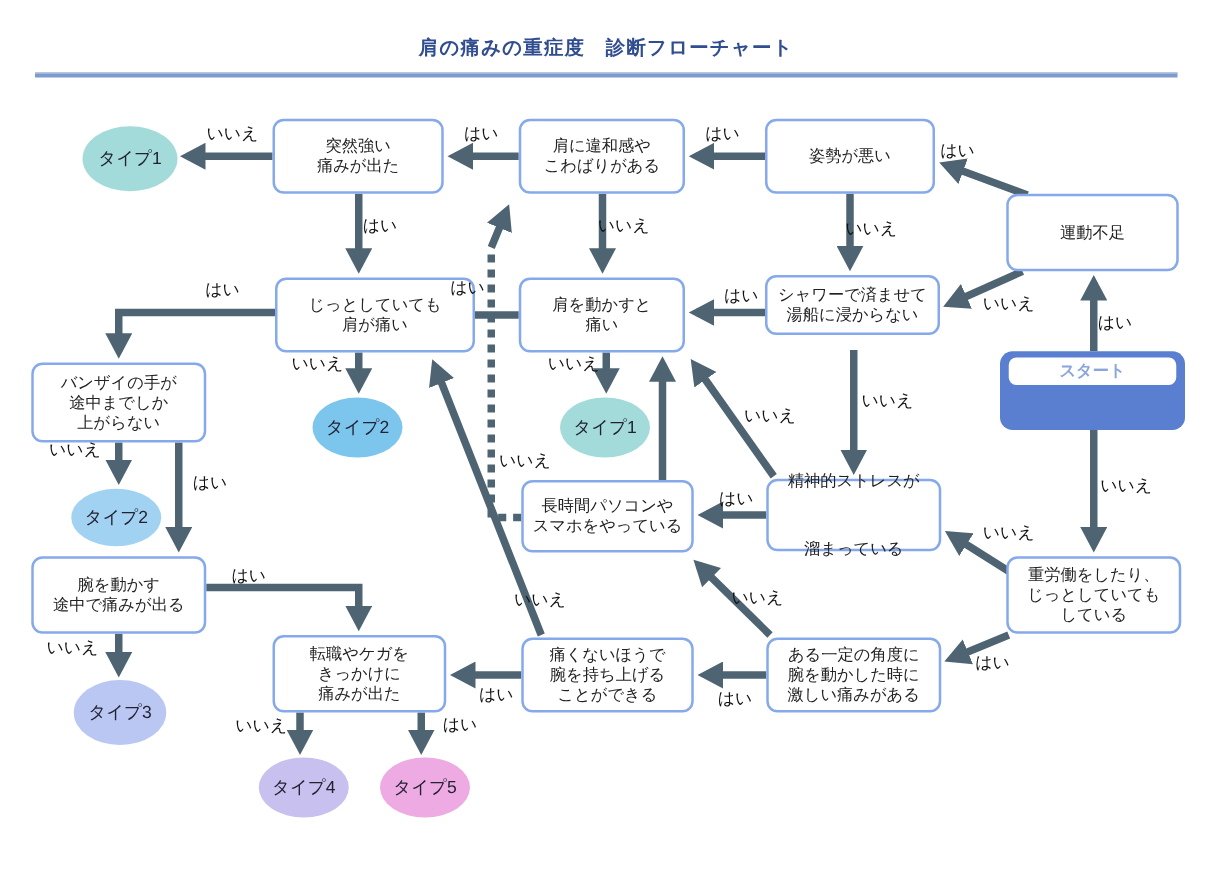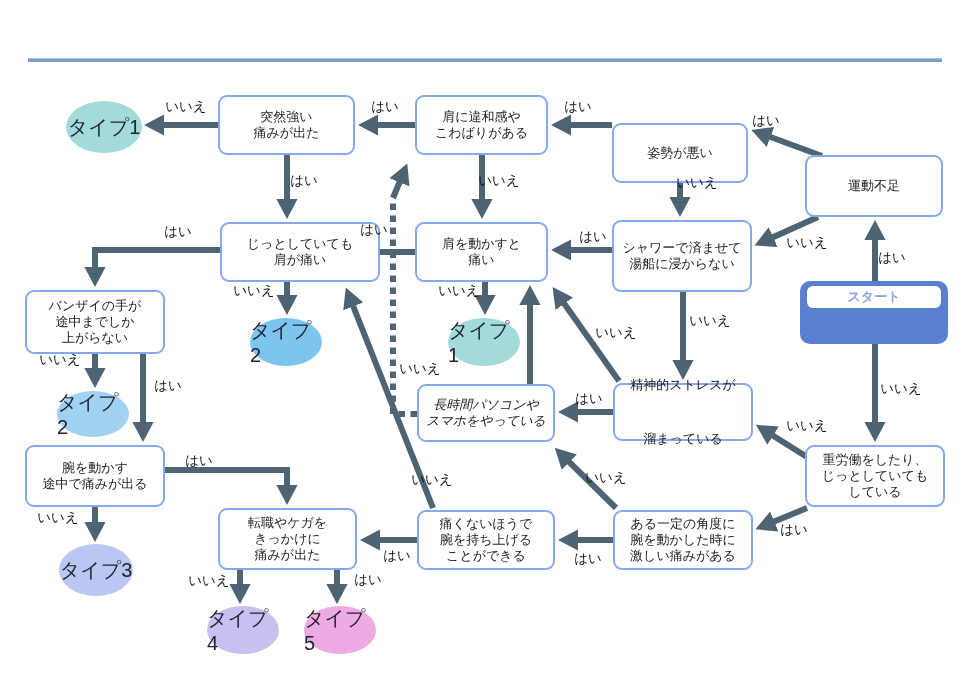--- a/index.html
+++ b/index.html
@@ -15,21 +15,21 @@
   svg.edge-layer{position:absolute;left:0;top:0;width:970px;height:700px;}
   .edge{fill:none;stroke:#4e6472;stroke-width:6;stroke-linejoin:miter;}
   .edge.dashed{stroke-dasharray:6.5 5.5;stroke-linecap:butt;}
   .node{
     position:absolute;box-sizing:border-box;background:#ffffff;border:2px solid #85a9ea;
     border-radius:9px;display:flex;flex-direction:column;align-items:center;justify-content:center;
     font-size:13px;line-height:1.24;color:#222;text-align:center;
   }
   .terminal{
     position:absolute;border-radius:50%;display:flex;align-items:center;justify-content:center;
-    font-size:20px;color:#223;
+    font-size:14px;color:#223;
   }
   .edge-label{
     position:absolute;transform:translate(-50%,-50%);font-size:13.5px;color:#111;white-space:nowrap;
   }
   .start-node{
     position:absolute;box-sizing:border-box;border-radius:10px;
     display:flex;flex-direction:column;
   }
   .start-tab{
     margin:5px 7px 2px 7px;background:#ffffff;border-radius:6px;
@@ -37,20 +37,21 @@
   }
   .start-label{
     flex:1;display:flex;align-items:center;justify-content:center;
     color:#ffffff;font-size:15px;font-weight:bold;letter-spacing:1px;
   }
 </style>
 </head>
 <body>
 
 <div class="stage" id="stage">
+  <div class="title" style="color: rgb(47, 77, 143);">肩の痛みの重症度　診断フローチャート</div>
   <div class="rule" style="background: rgb(126, 155, 205);"></div>
 
   <svg class="edge-layer" viewBox="0 0 970 700" xmlns="http://www.w3.org/2000/svg">
     <defs>
       <marker id="arw" markerUnits="strokeWidth" markerWidth="4" markerHeight="3.6" refX="2.4" refY="1.8" orient="auto">
         <path d="M0,0 L3.4,1.8 L0,3.6 Z" fill="#4e6472"></path>
       </marker>
     </defs>
     <g id="edge-group">
         <polyline points="218,125 150,125" class="edge" stroke="#4e6472" marker-end="url(#arw)"></polyline>
@@ -91,44 +92,44 @@
 
   <div id="node-layer">
       <div class="node" style="left: 218px; top: 95px; width: 137px; height: 60px; border-color: rgb(133, 169, 234); background: rgb(255, 255, 255);">
         <span>突然強い</span>
         <span>痛みが出た</span>
       </div>
       <div class="node" style="left: 415px; top: 95px; width: 133px; height: 60px; border-color: rgb(133, 169, 234); background: rgb(255, 255, 255);">
         <span>肩に違和感や</span>
         <span>こわばりがある</span>
       </div>
-      <div class="node" style="left: 612px; top: 95px; width: 136px; height: 60px; border-color: rgb(133, 169, 234); background: rgb(255, 255, 255); margin-top: 28px;">
+      <div class="node" style="left: 612px; top: 95px; width: 136px; height: 60px; border-color: rgb(133, 169, 234); background: rgb(255, 255, 255);">
         <span>姿勢が悪い</span>
       </div>
       <div class="node" style="left: 805px; top: 155px; width: 138px; height: 62px; border-color: rgb(133, 169, 234); background: rgb(255, 255, 255);">
         <span>運動不足</span>
       </div>
       <div class="node" style="left: 220px; top: 222px; width: 160px; height: 60px; border-color: rgb(133, 169, 234); background: rgb(255, 255, 255);">
         <span>じっとしていても</span>
         <span>肩が痛い</span>
       </div>
       <div class="node" style="left: 415px; top: 222px; width: 133px; height: 60px; border-color: rgb(133, 169, 234); background: rgb(255, 255, 255);">
         <span>肩を動かすと</span>
         <span>痛い</span>
       </div>
-      <div class="node" style="left: 612px; top: 220px; width: 140px; height: 72px; border-color: rgb(133, 169, 234); background: rgb(255, 255, 255);">
+      <div class="node" style="left: 612px; top: 220px; width: 140px; height: 48px; border-color: rgb(133, 169, 234); background: rgb(255, 255, 255);">
         <span>シャワーで済ませて</span>
         <span>湯船に浸からない</span>
       </div>
       <div class="node" style="left: 25px; top: 290px; width: 140px; height: 64px; border-color: rgb(133, 169, 234); background: rgb(255, 255, 255); text-align: right;">
         <span>バンザイの手が</span>
         <span>途中までしか</span>
         <span>上がらない</span>
       </div>
-      <div class="node" style="left: 417px; top: 384px; width: 138px; height: 58px; border-color: rgb(133, 169, 234); background: rgb(255, 255, 255); font-style: italic;">
+      <div class="node" style="left: 417px; top: 384px; width: 138px; height: 58px; border-color: rgb(133, 169, 234); background: rgb(255, 255, 255);">
         <span>長時間パソコンや</span>
         <span>スマホをやっている</span>
       </div>
       <div class="node" style="left: 613px; top: 383px; width: 140px; height: 58px; border-color: rgb(133, 169, 234); background: rgb(255, 255, 255); gap: 38px;">
         <span>精神的ストレスが</span>
         <span>溜まっている</span>
       </div>
       <div class="node" style="left: 805px; top: 445px; width: 140px; height: 62px; border-color: rgb(133, 169, 234); background: rgb(255, 255, 255);">
         <span>重労働をしたり、</span>
         <span>じっとしていても</span>

